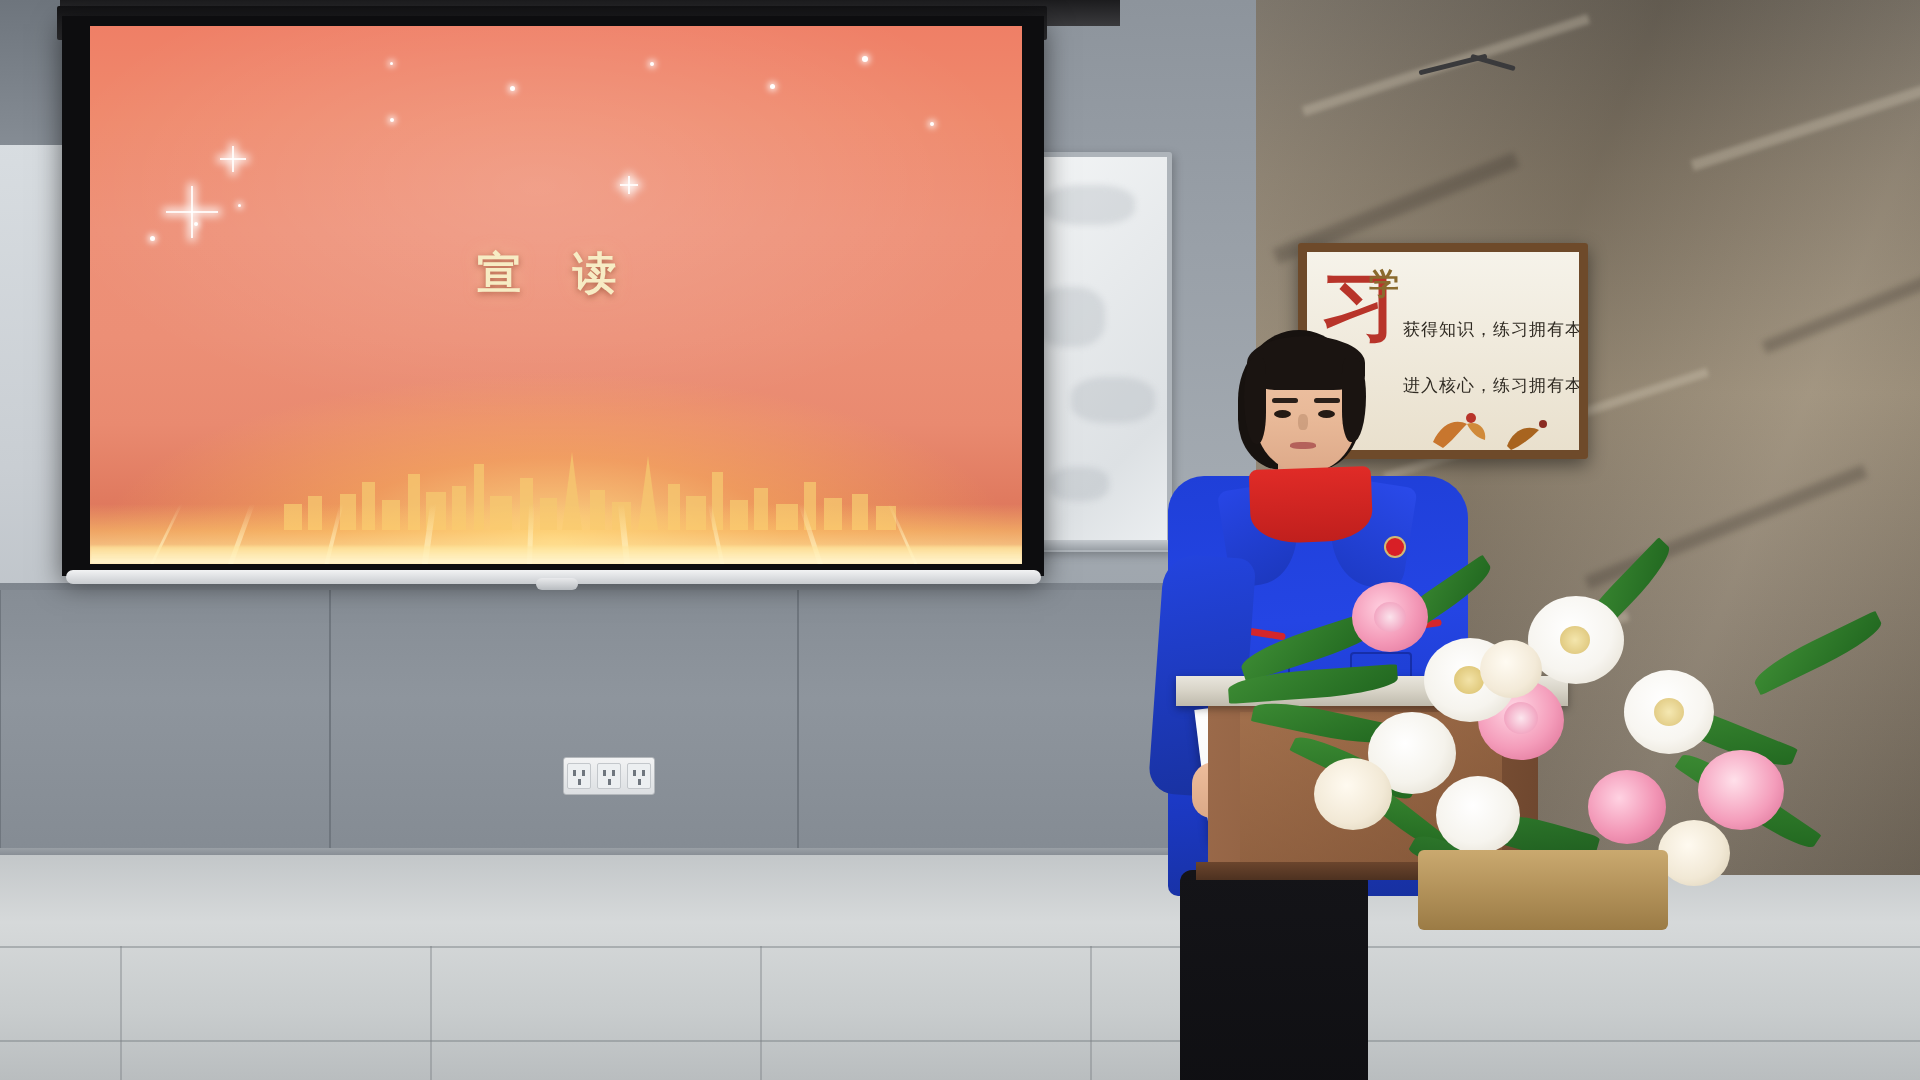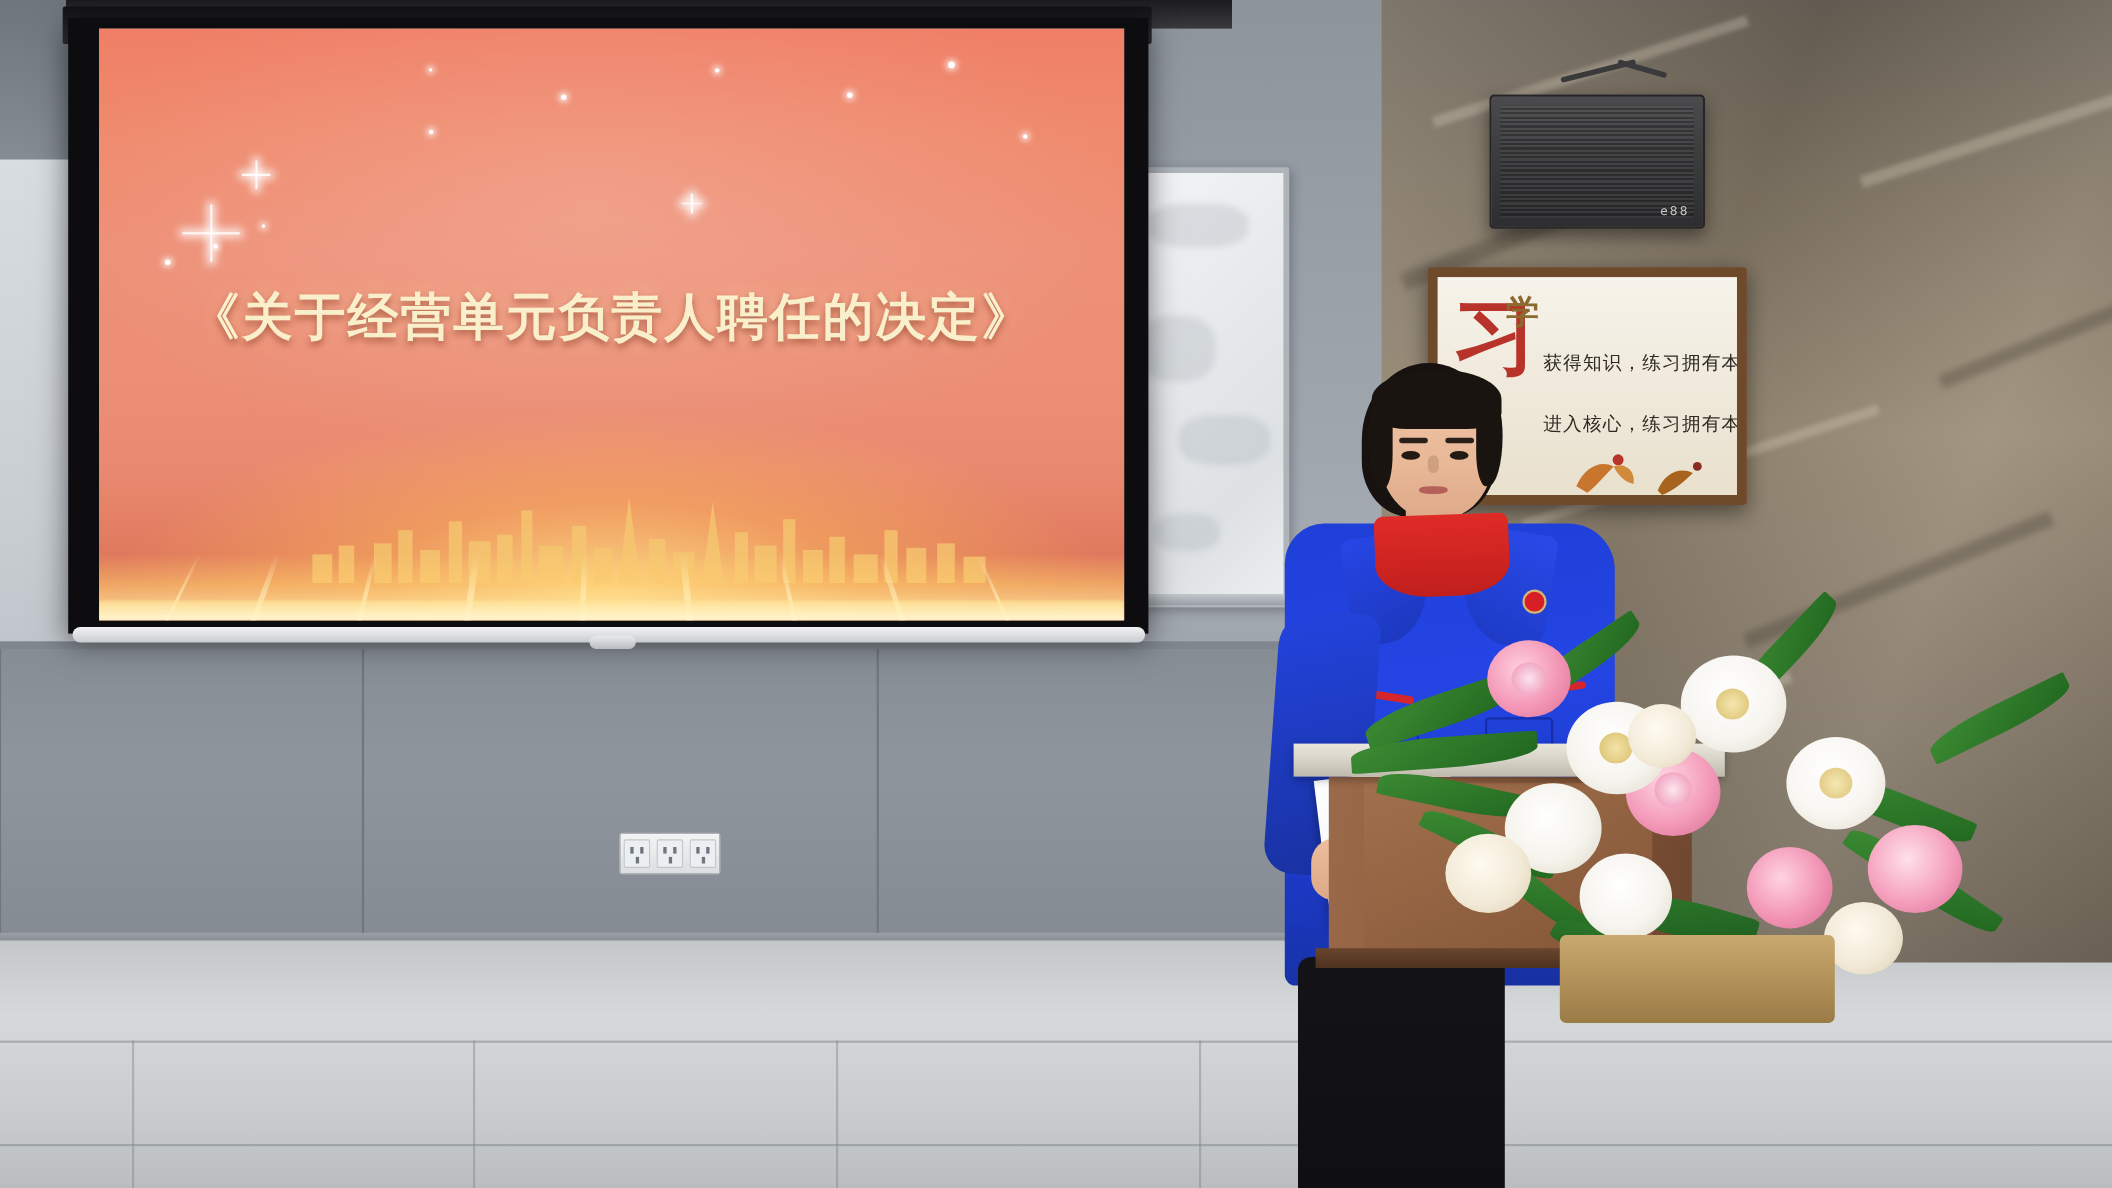--- a/index.html
+++ b/index.html
@@ -282,24 +282,20 @@
     <div class="marble-dark" style="left:10px;top:200px;width:260px;height:16px;"></div>
     <div class="marble-vein" style="left:120px;top:420px;width:340px;height:9px;"></div>
     <div class="marble-dark" style="left:320px;top:520px;width:300px;height:14px;"></div>
     <div class="marble-vein" style="left:430px;top:120px;width:260px;height:11px;"></div>
     <div class="marble-dark" style="left:500px;top:300px;width:220px;height:13px;"></div>
     <div class="marble-vein" style="left:60px;top:660px;width:320px;height:10px;"></div>
   </div>
 
   <div class="spk-arm" data-name="speaker-mount-arm-left"></div>
   <div class="spk-arm2" data-name="speaker-mount-arm-right"></div>
-  <div class="spk" data-name="ceiling-speaker">
-    <div class="spk-grill" data-name="speaker-grill"></div>
-    <div class="spk-label" data-name="speaker-brand-label">e88</div>
-  </div>
 
   <div class="plaque" data-name="wall-plaque">
     <div class="plaque-inner" data-name="plaque-inner">
       <div class="plaque-big" data-name="plaque-big-character">习</div>
       <div class="plaque-big-sub" data-name="plaque-accent-character">学</div>
       <div class="plaque-line plaque-l1" data-name="plaque-text-line-1">获得知识，练习拥有本</div>
       <div class="plaque-line plaque-l2" data-name="plaque-text-line-2">进入核心，练习拥有本</div>
       <div class="plaque-figs" data-name="plaque-figure-illustration">
         <svg width="160" height="52" viewBox="0 0 160 52">
           <path d="M18 40 C26 22 40 16 52 22 C44 30 36 40 28 46 Z" fill="#c8762e"></path>
@@ -336,21 +332,21 @@
       <div class="spark" style="left:420px;top:60px;width:5px;height:5px;" data-name="sparkle-dot-5"></div>
       <div class="spark" style="left:560px;top:36px;width:4px;height:4px;" data-name="sparkle-dot-6"></div>
       <div class="spark" style="left:680px;top:58px;width:5px;height:5px;" data-name="sparkle-dot-7"></div>
       <div class="spark" style="left:772px;top:30px;width:6px;height:6px;" data-name="sparkle-dot-8"></div>
       <div class="spark" style="left:840px;top:96px;width:4px;height:4px;" data-name="sparkle-dot-9"></div>
       <div class="spark" style="left:300px;top:36px;width:3px;height:3px;" data-name="sparkle-dot-10"></div>
       <div class="starburst" style="left:530px;top:150px;width:18px;height:18px;" data-name="sparkle-star-small"></div>
 
 
       <div class="slide-title-wrap" data-name="slide-title-block">
-        <div class="slide-title-2" data-name="slide-title-line-2">《关于经营单元负责人聘任的决定》</div>
+        <div class="slide-title-1" data-name="slide-title-line-1">宣 读</div>
       </div>
 
       <div class="skyline" data-name="city-skyline-graphic">
         <svg width="100%" height="92" viewBox="0 0 932 92" preserveAspectRatio="none">
           <g fill="#f6c870" opacity=".9">
             <rect x="250" y="56" width="16" height="36"></rect>
             <rect x="272" y="44" width="13" height="48"></rect>
             <rect x="292" y="62" width="18" height="30"></rect>
             <rect x="318" y="36" width="12" height="56"></rect>
             <rect x="336" y="54" width="20" height="38"></rect>

